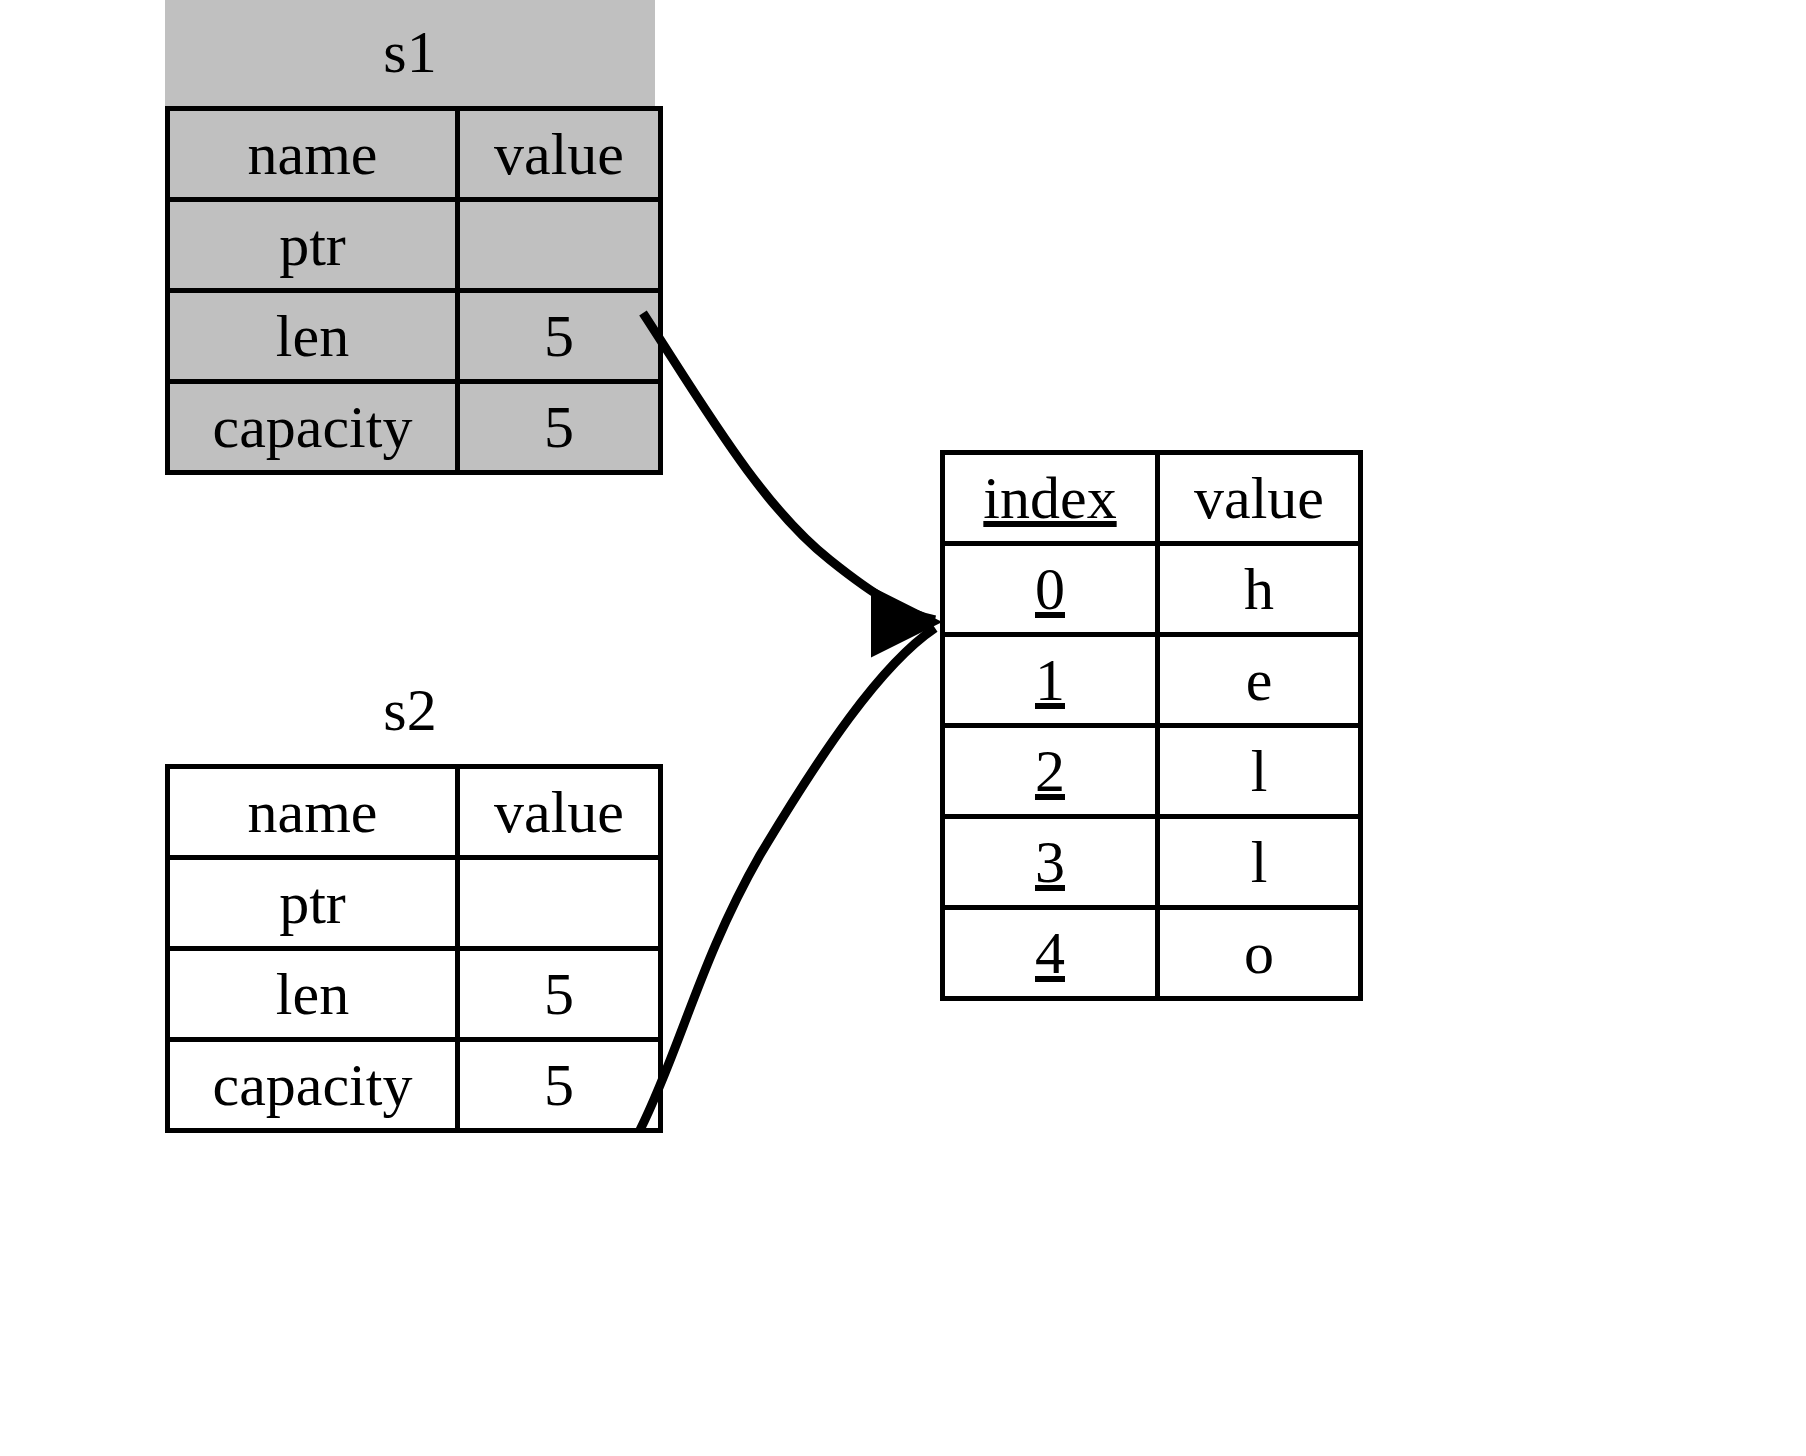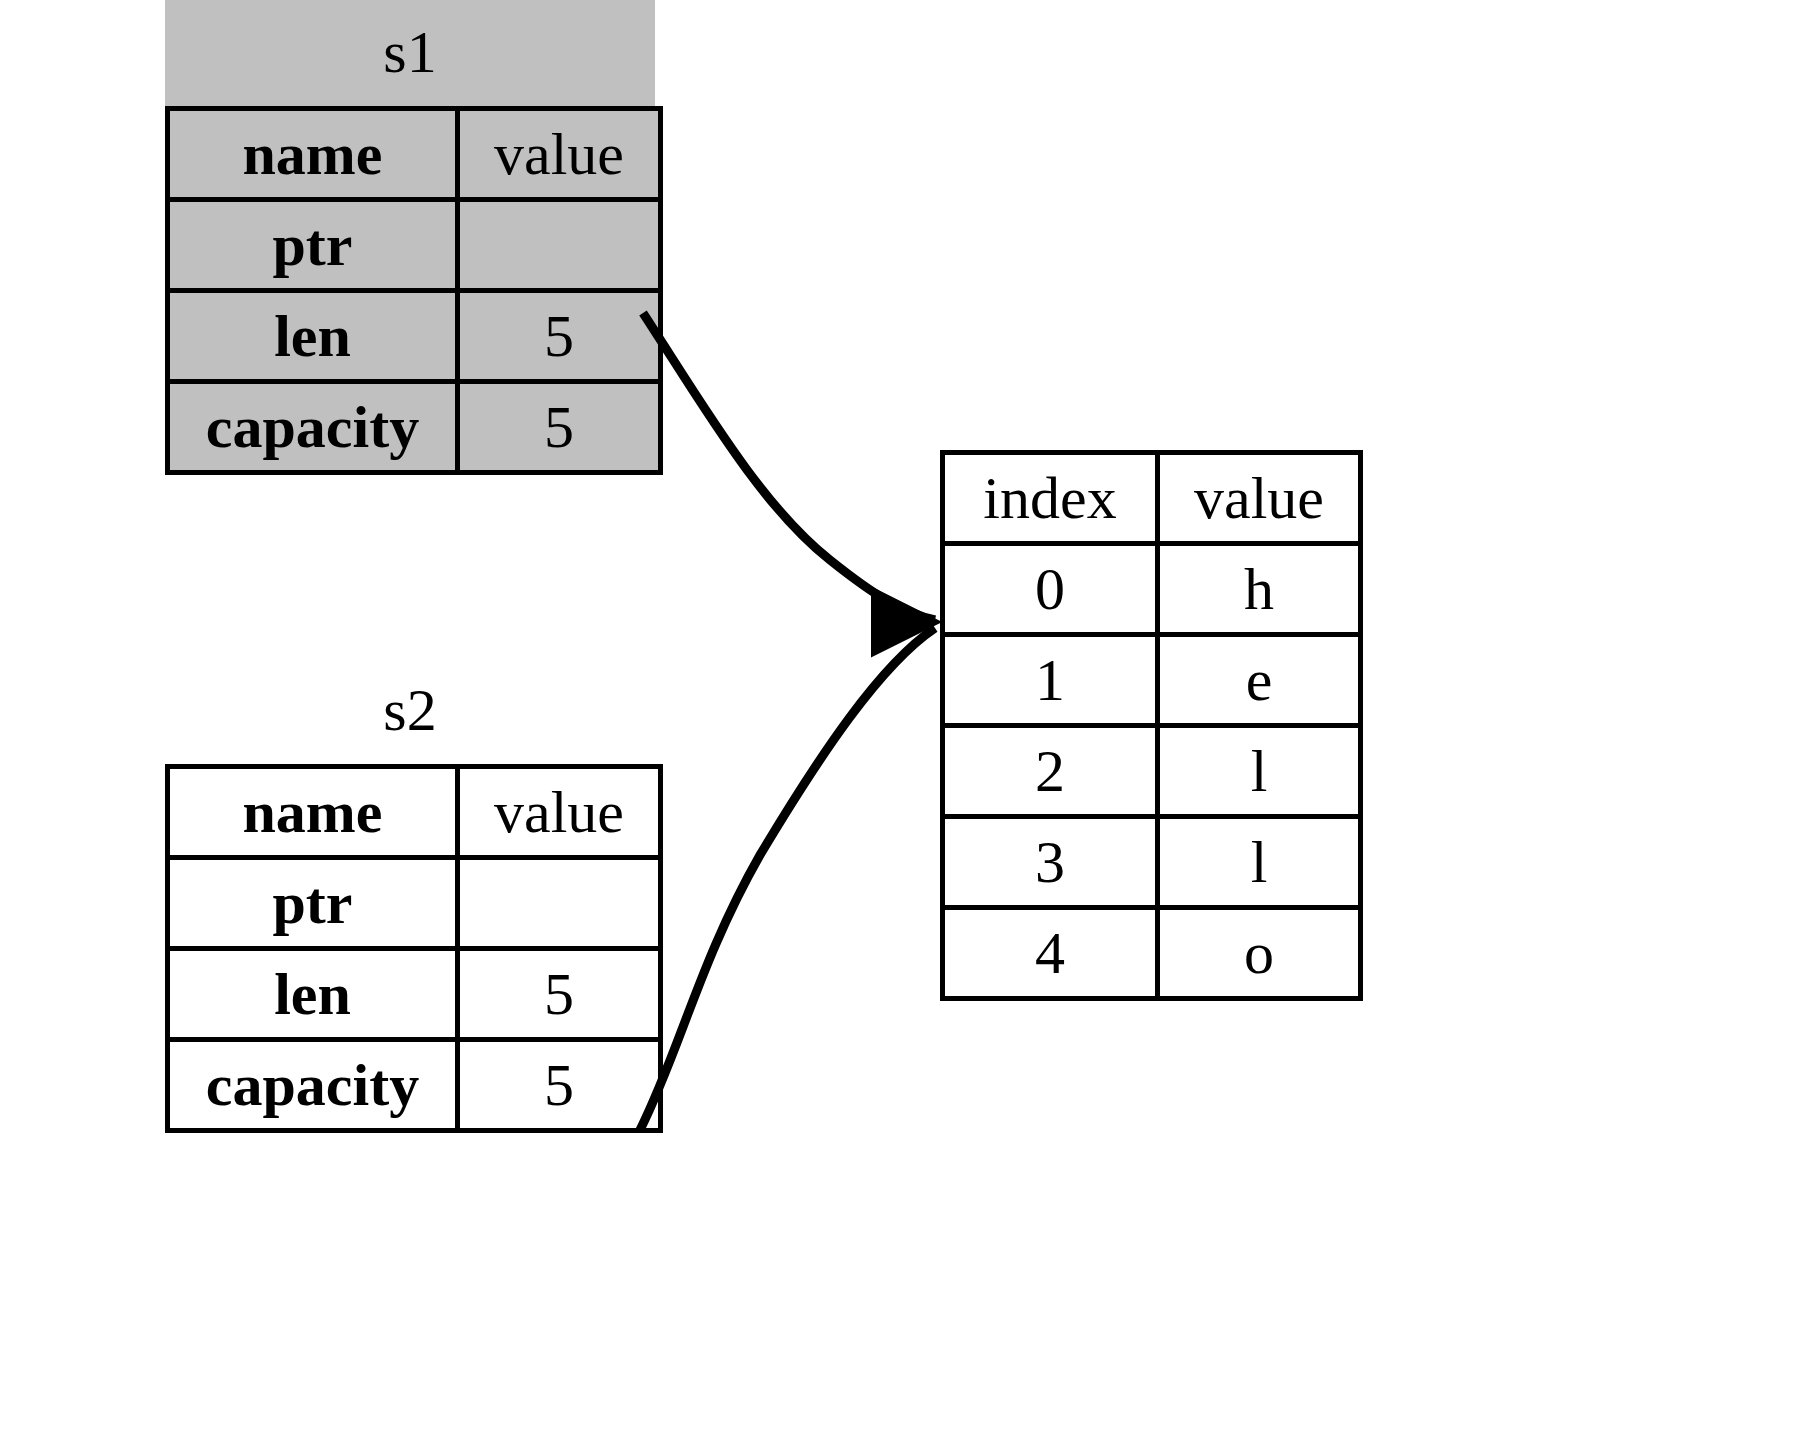--- a/index.html
+++ b/index.html
@@ -48,23 +48,23 @@
     padding: 0;
     height: 86px;
     white-space: nowrap;
   }
   table.memtable.shaded td {
     background: #c0c0c0;
   }
   table.memtable.plain td {
     background: #ffffff;
   }
-  .col-name  { width: 285px; font-weight: bold; }
+  .col-name  { width: 285px; }
   .col-value { width: 198px; }
-  .col-index { width: 210px; }
+  .col-index { width: 210px; text-decoration: underline; }
   .col-hval  { width: 198px; }
 
   
   .heap-block { position: absolute; }
 
   
   #arrows {
     position: absolute;
     left: 0;
     top: 0;

